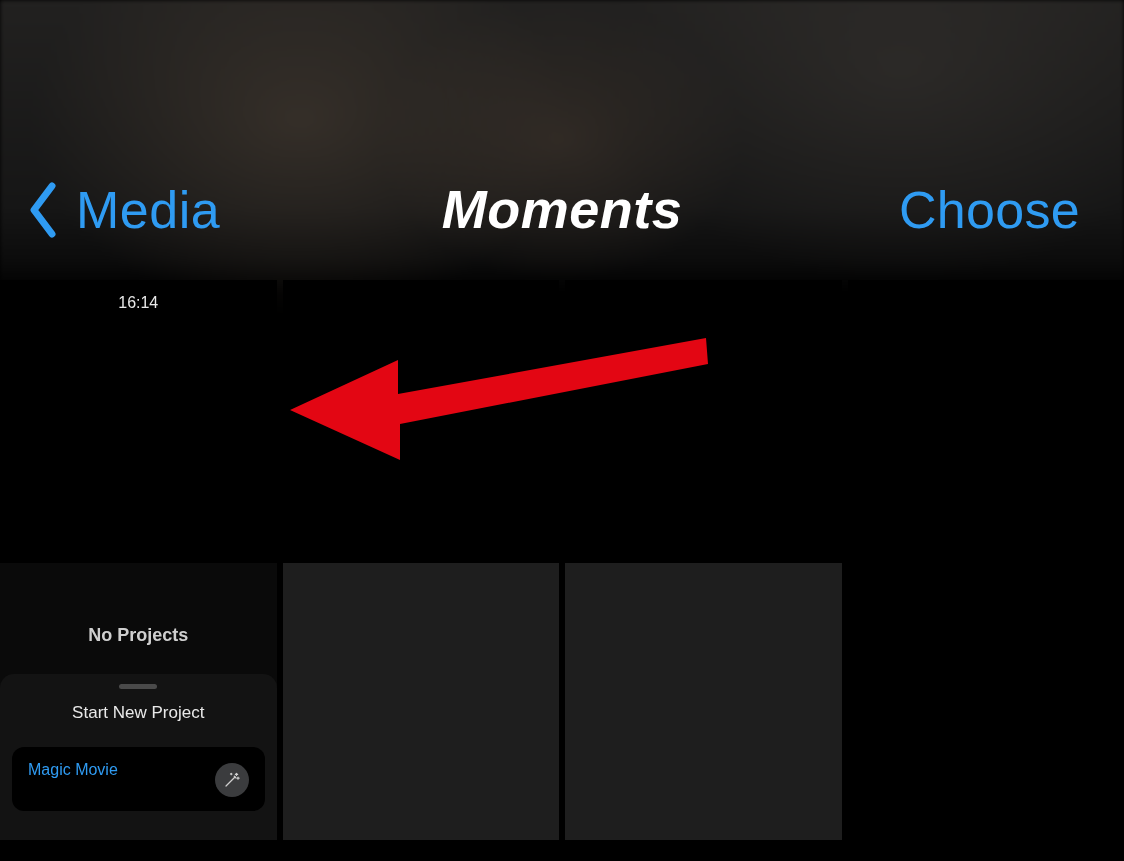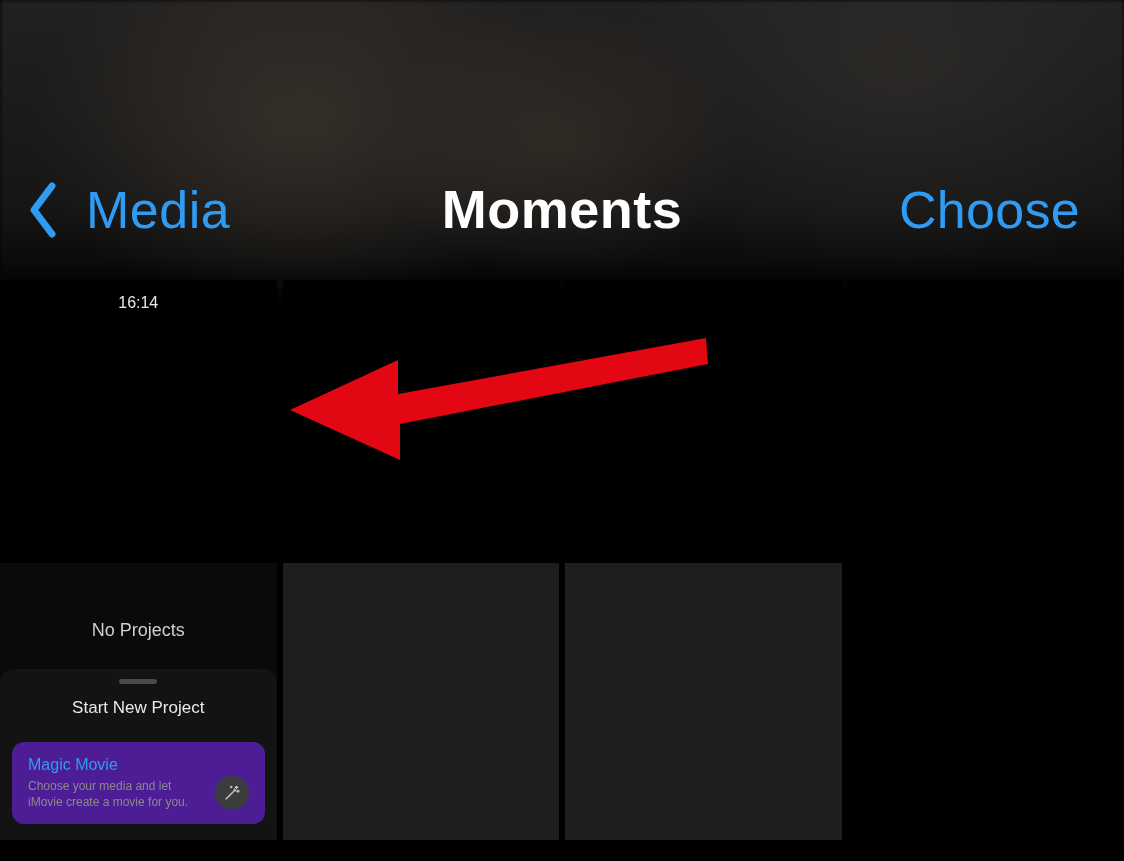--- a/index.html
+++ b/index.html
@@ -31,21 +31,21 @@
       top: 0; left: 0; right: 0;
       height: 280px;
       display: flex;
       align-items: flex-end;
       padding: 0 44px 40px 24px;
       z-index: 5;
     }
     .back-group {
       display: flex;
       align-items: center;
-      gap: 24px;
+      gap: 14px;
       cursor: pointer;
     }
     .back-chevron {
       width: 38px;
       height: 60px;
       display: inline-flex;
       align-items: center;
       justify-content: center;
     }
     .back-chevron svg { width: 34px; height: 56px; }
@@ -57,20 +57,21 @@
     }
     .title {
       position: absolute;
       left: 50%;
       transform: translateX(-50%);
       bottom: 40px;
       color: #fff;
       font-size: 54px;
       font-weight: 600;
       letter-spacing: 0.5px;
+      font-style: italic;
     }
     .cancel {
       margin-left: auto;
       color: #2f9bf2;
       font-size: 52px;
       font-weight: 400;
       letter-spacing: 0.3px;
       cursor: pointer;
     }
 
@@ -142,21 +143,21 @@
       position: absolute;
       inset: 0;
       background: #0a0a0a;
       display: flex;
       flex-direction: column;
     }
     .imovie-top-spacer { height: 50px; }
     .imovie-noproj {
       color: #cfcfcf;
       font-size: 18px;
-      font-weight: 400;
+      font-weight: 700;
       text-align: center;
       margin-top: 12px;
     }
     .imovie-sheet {
       margin-top: 28px;
       background: #131313;
       flex: 1;
       border-top-left-radius: 14px;
       border-top-right-radius: 14px;
       padding: 10px 12px 16px 12px;
@@ -169,25 +170,25 @@
       margin: 0 auto 14px auto;
     }
     .imovie-sheet-title {
       color: #e9e9e9;
       font-size: 17px;
       font-weight: 500;
       text-align: center;
       margin-bottom: 24px;
     }
     .imovie-card {
-      background: #4c1d95;
+      background: #000000;
       border-radius: 12px;
       padding: 14px 16px;
       display: flex;
-      align-items: flex-end;
+      align-items: flex-start;
       justify-content: space-between;
       gap: 22px;
     }
     .imovie-card-left { flex: 1; }
     .imovie-card-title {
       color: #2f9bf2;
       font-size: 16px;
       font-weight: 500;
       margin-bottom: 4px;
     }
@@ -246,21 +247,20 @@
     <div class="cell">
       <div class="imovie-shot">
         <div class="imovie-top-spacer"></div>
         <div class="imovie-noproj">No Projects</div>
         <div class="imovie-sheet">
           <div class="imovie-handle"></div>
           <div class="imovie-sheet-title">Start New Project</div>
           <div class="imovie-card">
             <div class="imovie-card-left">
               <div class="imovie-card-title">Magic Movie</div>
-              <div class="imovie-card-desc">Choose your media and let iMovie create a movie for you.</div>
             </div>
             <div class="imovie-card-icon">
               <svg viewBox="0 0 24 24" fill="none" stroke="#cfcfcf" stroke-width="1.6" stroke-linecap="round" stroke-linejoin="round">
                 <path d="M4 20 L16 8"></path>
                 <path d="M15 7 L17 9"></path>
                 <path d="M18 3 L18 6"></path>
                 <path d="M16.5 4.5 L19.5 4.5"></path>
                 <path d="M20 8 L20 11"></path>
                 <path d="M18.5 9.5 L21.5 9.5"></path>
                 <path d="M11 3 L11 5"></path>

